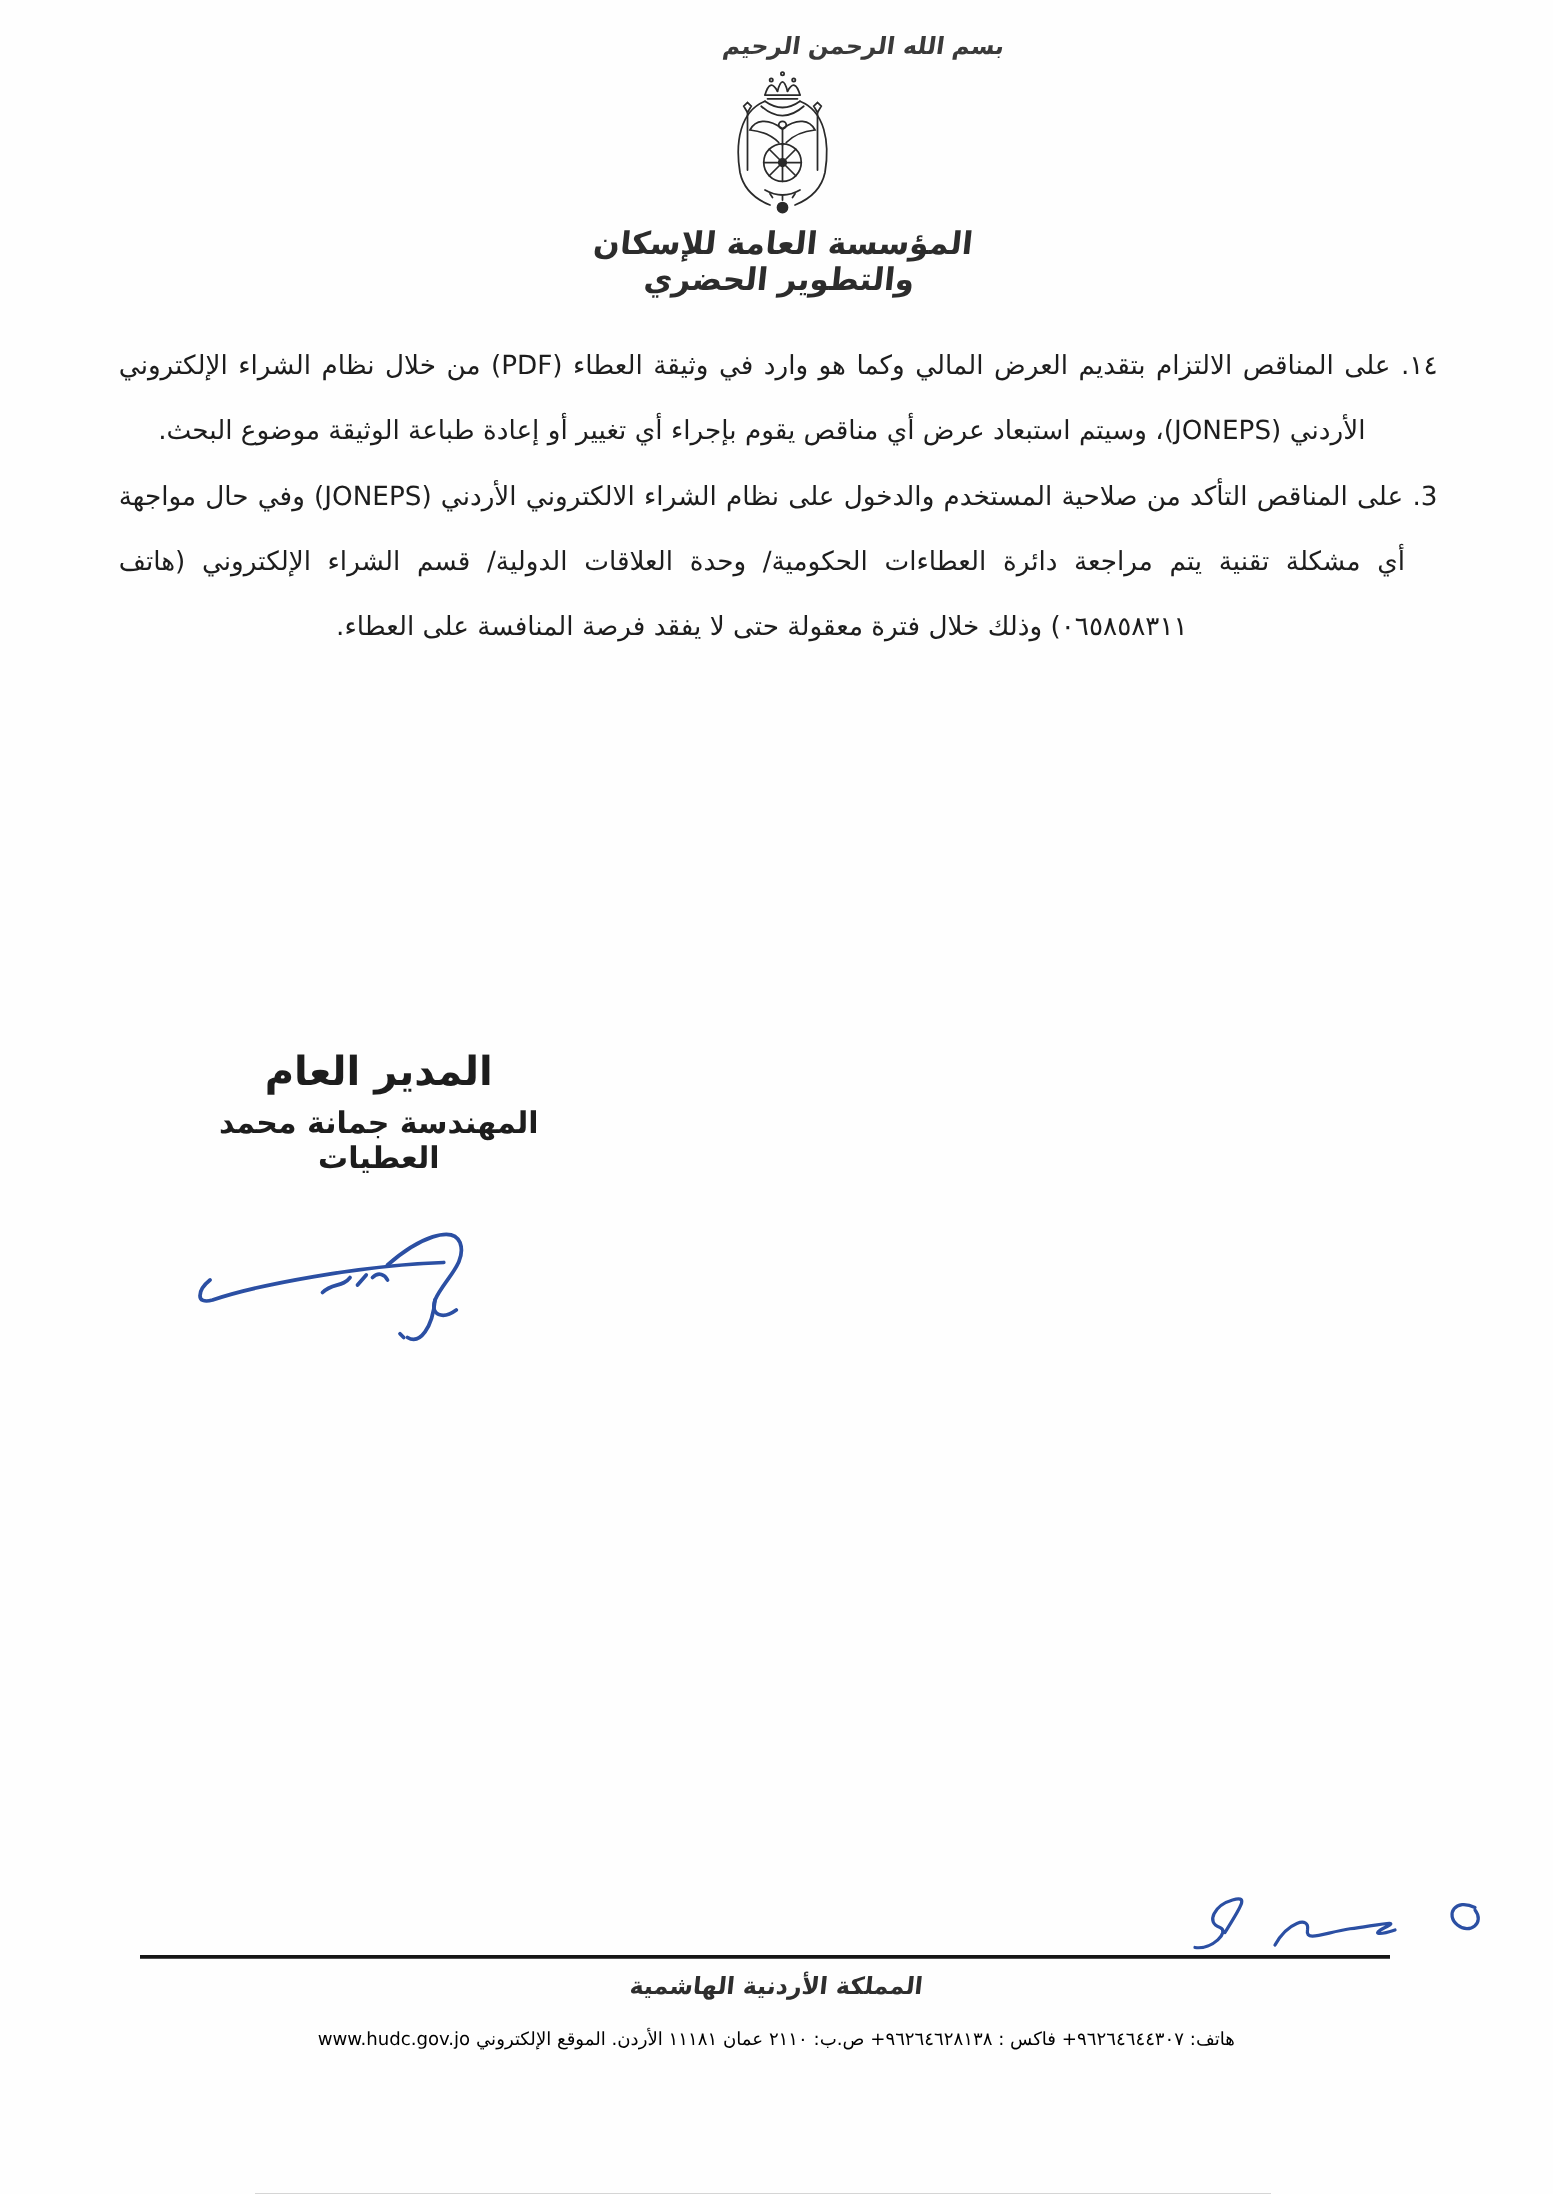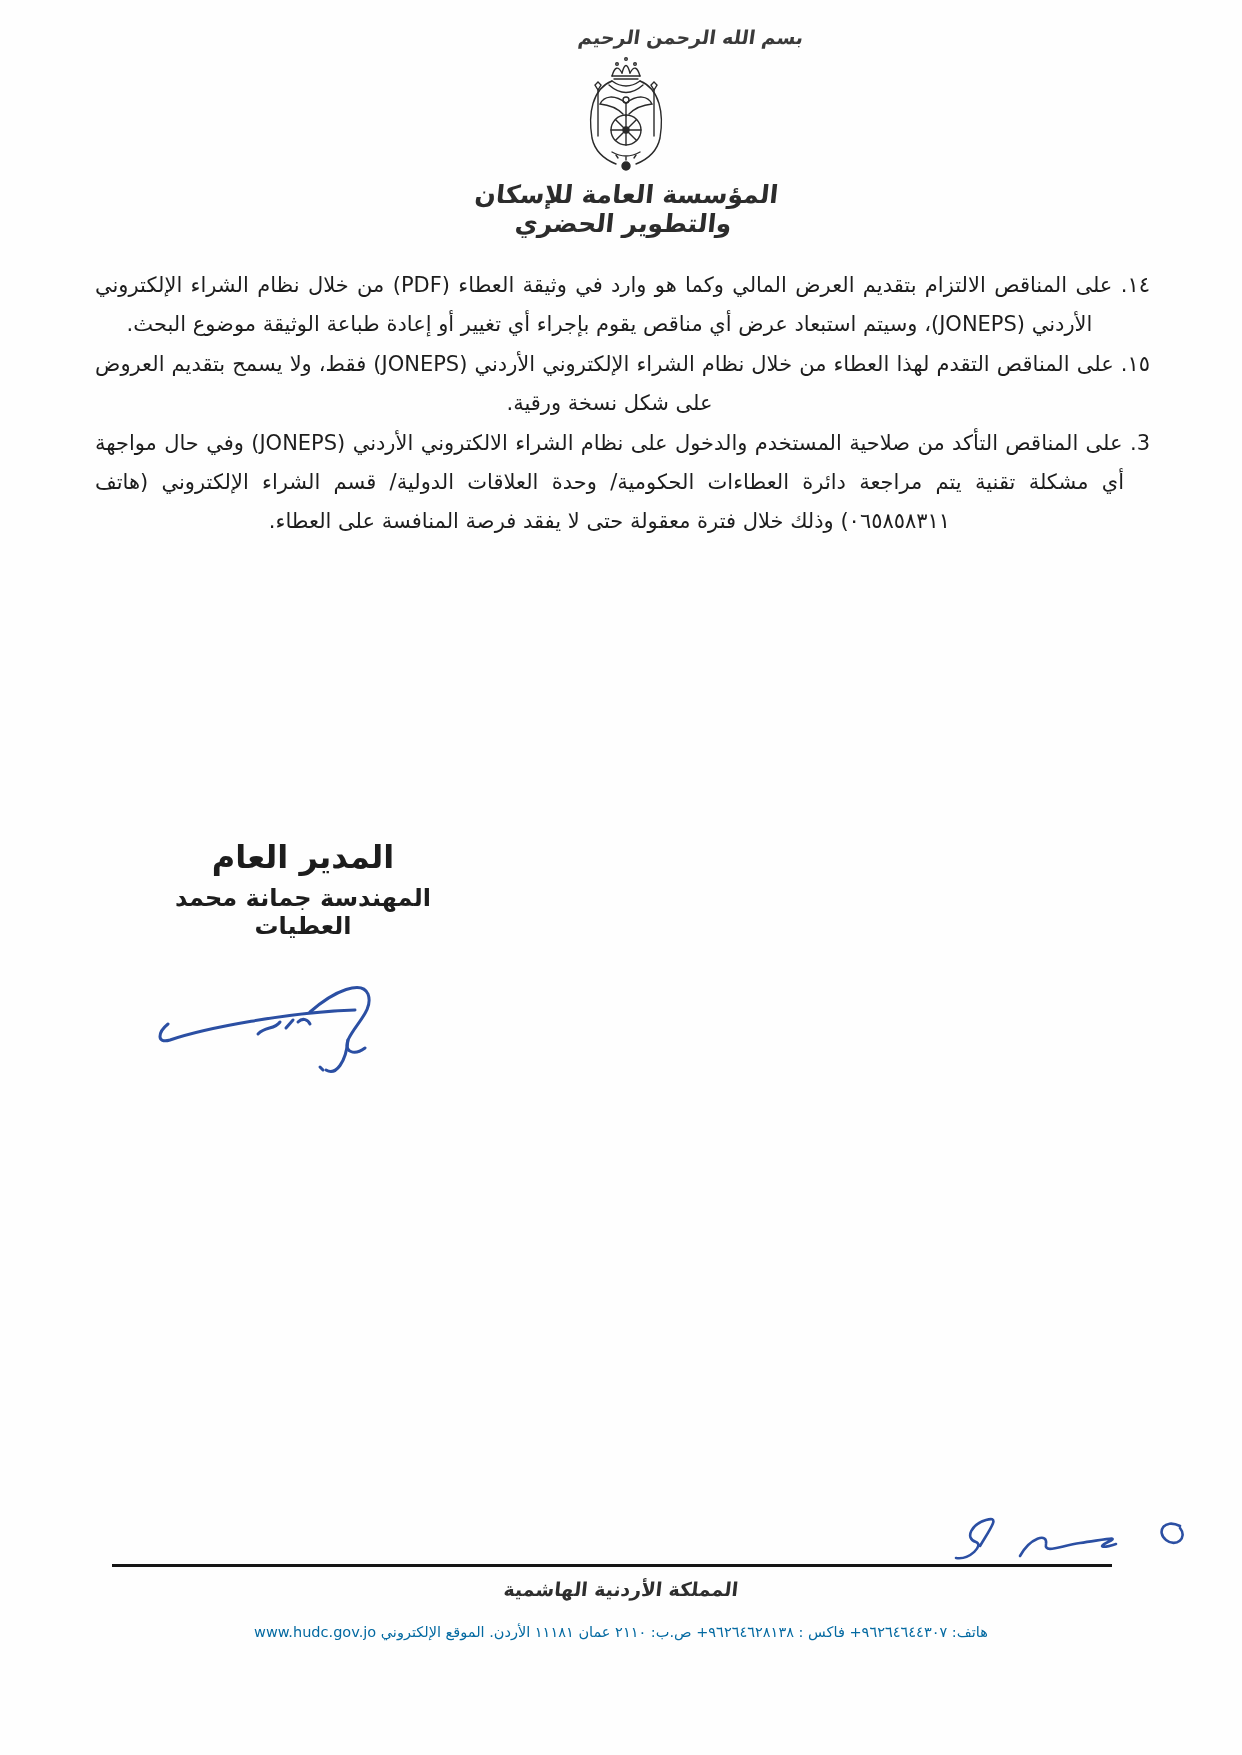--- a/index.html
+++ b/index.html
@@ -22,21 +22,21 @@
   }
   .emblem{position:absolute;top:56px;left:576px;width:100px;height:116px;}
   .org-callig{
     position:absolute;top:180px;left:430px;width:390px;
     text-align:center;font-size:25px;font-weight:bold;color:#2c2c2c;
     transform:skewX(-6deg);
   }
   
   .body-list{
     position:absolute;top:266px;right:92px;left:95px;
-    font-size:21px;line-height:39px;
+    font-size:21px;line-height:52px;
   }
   .item{
     direction:rtl;
     text-align:justify;
     text-align-last:center;
     padding-right:26px;
     text-indent:-26px;
     margin:0 0 1px 0;
   }
   .item .num{font-weight:normal;}
@@ -51,21 +51,21 @@
     position:absolute;top:1564px;left:112px;width:1000px;height:3px;
     background:#151515;
   }
   .kingdom{
     position:absolute;top:1578px;left:371px;width:500px;
     text-align:center;font-size:19px;font-weight:bold;color:#2e2e2e;
     transform:skewX(-6deg);
   }
   .contact{
     position:absolute;top:1624px;left:121px;width:1000px;
-    text-align:center;font-size:14.5px;color:#0369a1;
+    text-align:center;font-size:14.5px;color:#000000;
     direction:rtl;
   }
   svg{display:block;}
 </style>
 </head>
 <body>
 
 <div class="page">
 
   <div class="basmala">بسم الله الرحمن الرحيم</div>
@@ -101,21 +101,20 @@
       <path d="M36,96 Q50,104 64,96"></path>
       <path d="M40,99 l2,3 M50,101 l0,3 M60,99 l-2,3"></path>
       <circle cx="50" cy="110" r="4" fill="#2a2a2a"></circle>
     </svg>
   </div>
 
   <div class="org-callig">المؤسسة العامة للإسكان والتطوير الحضري</div>
 
   <div class="body-list">
     <p class="item"><span class="num">١٤.</span> <span>على المناقص الالتزام بتقديم العرض المالي وكما هو وارد في وثيقة العطاء (PDF) من خلال نظام الشراء الإلكتروني الأردني (JONEPS)، وسيتم استبعاد عرض أي مناقص يقوم بإجراء أي تغيير أو إعادة طباعة الوثيقة موضوع البحث.</span></p>
-    <p class="item"><span class="num">١٥.</span> <span>على المناقص التقدم لهذا العطاء من خلال نظام الشراء الإلكتروني الأردني (JONEPS) فقط، ولا يسمح بتقديم العروض على شكل نسخة ورقية.</span></p>
     <p class="item"><span class="num">3.</span> <span>على المناقص التأكد من صلاحية المستخدم والدخول على نظام الشراء الالكتروني الأردني (JONEPS) وفي حال مواجهة أي مشكلة تقنية يتم مراجعة دائرة العطاءات الحكومية/ وحدة العلاقات الدولية/ قسم الشراء الإلكتروني (هاتف ٠٦٥٨٥٨٣١١) وذلك خلال فترة معقولة حتى لا يفقد فرصة المنافسة على العطاء.</span></p>
   </div>
 
   <div class="sig-block">
     <div class="sig-title">المدير العام</div>
     <div class="sig-name">المهندسة جمانة محمد العطيات</div>
   </div>
 
   <div class="sig-draw">
     <svg viewBox="0 0 280 110" width="280" height="110" fill="none" stroke="#2b4fa3" stroke-width="3" stroke-linecap="round">

